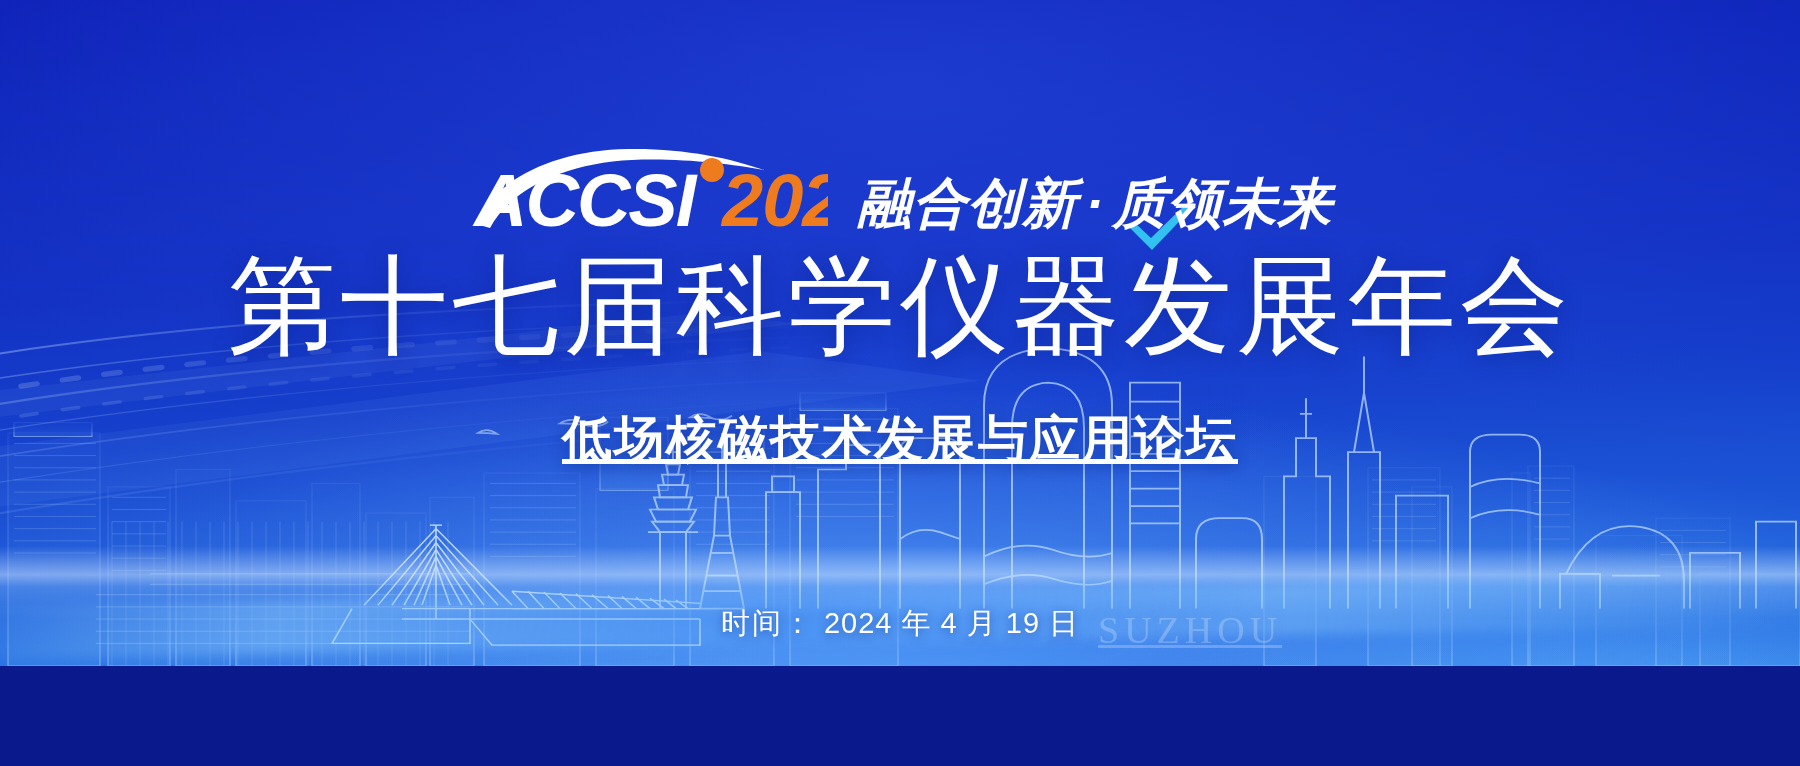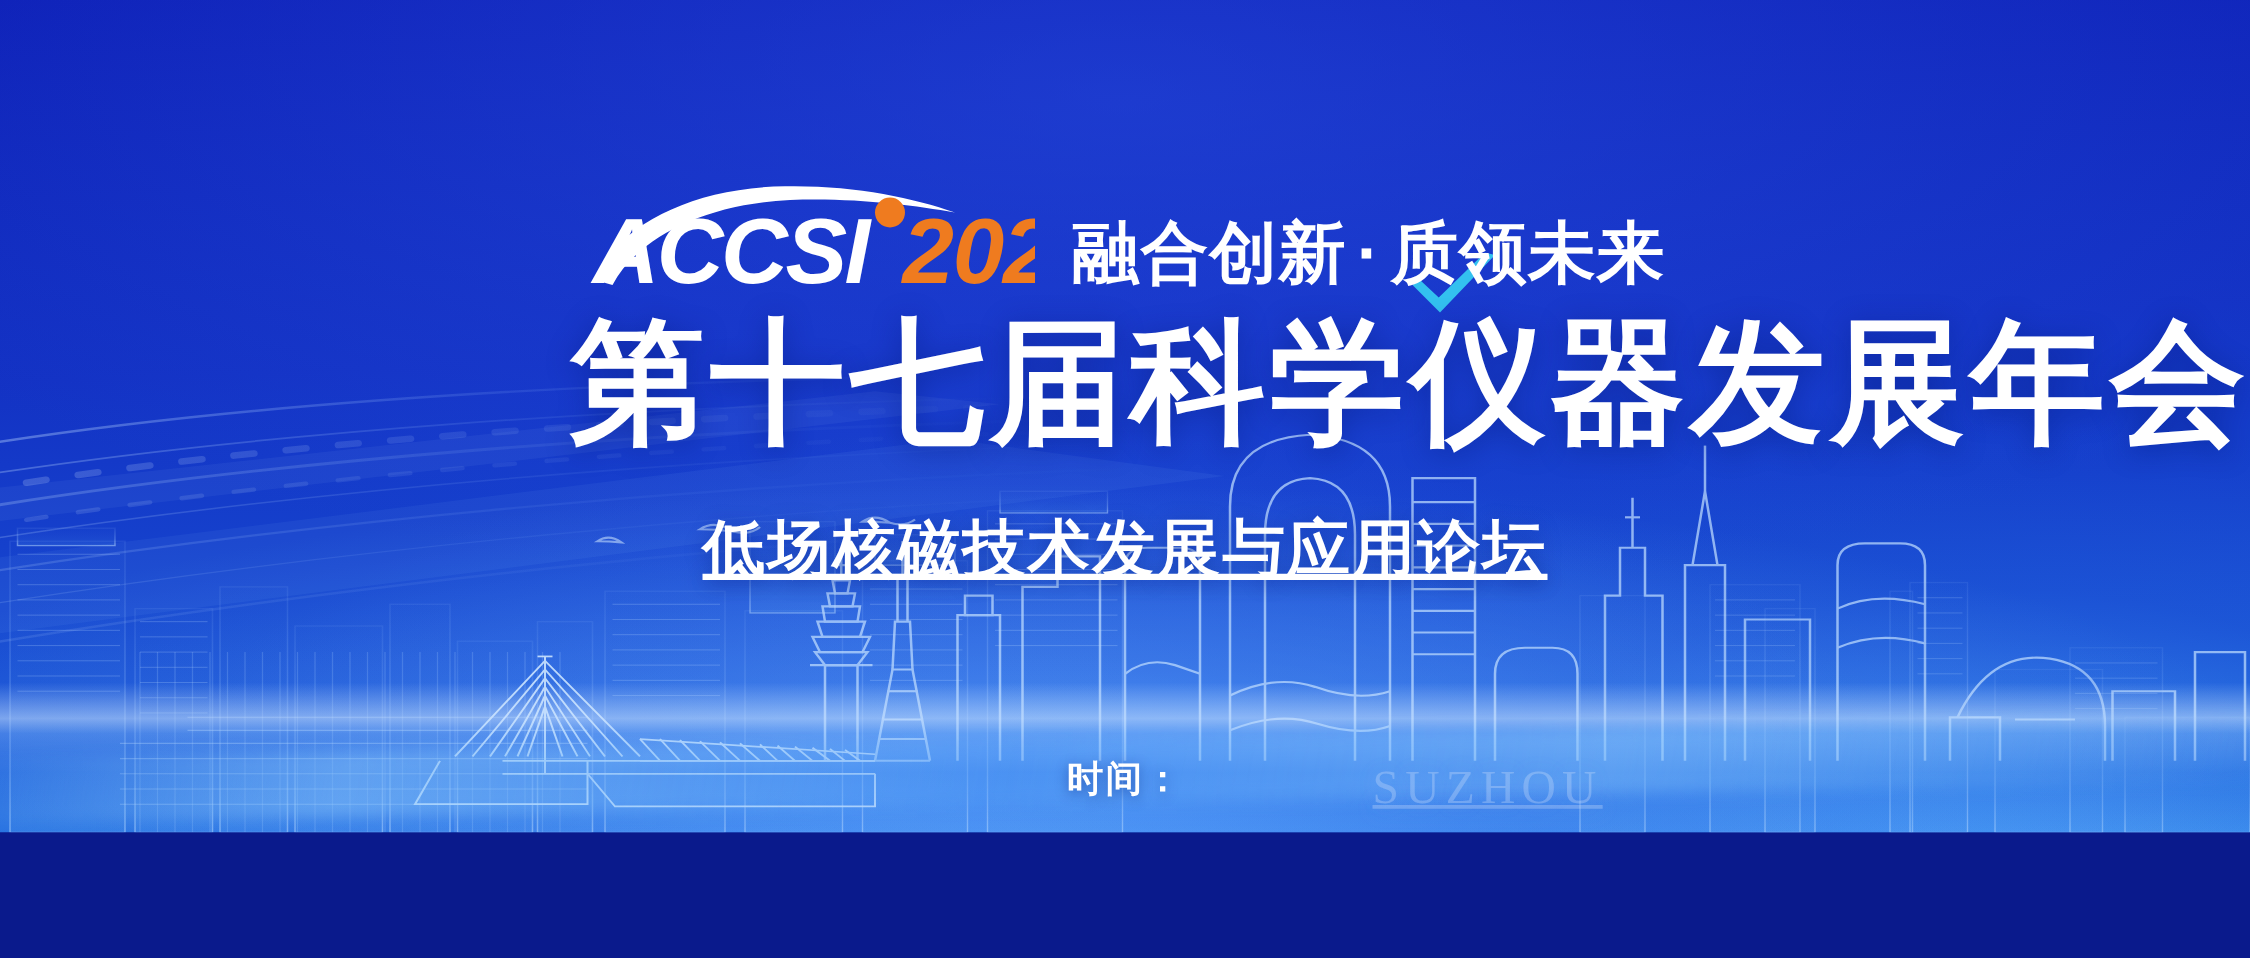--- a/index.html
+++ b/index.html
@@ -41,34 +41,34 @@
 
   .logo-row{
     position:absolute;top:146px;left:0;right:0;
     display:flex;align-items:flex-end;justify-content:center;gap:30px;
   }
 
   .accsi-logo{position:relative;display:flex;align-items:flex-end;}
   .accsi-logo svg{display:block;}
 
   .tagline{
-    font-size:54px;font-weight:bold;color:#ffffff;
+    font-size:54px;font-weight:bold;font-style:italic;color:#ffffff;
     letter-spacing:1px;line-height:1;
     white-space:nowrap;
     position:relative;
     margin-bottom:2px;
   }
   .tagline .dot-sep{padding:0 8px;}
   .tick-mark{
     position:absolute;left:268px;top:26px;width:74px;height:54px;z-index:-1;
   }
 
   .main-title{
-    position:absolute;top:248px;left:0;right:0;text-align:right;
-    font-size:108px;font-weight:bold;color:#ffffff;
+    position:absolute;top:248px;left:0;right:0;text-align:center;
+    font-size:108px;font-weight:normal;color:#ffffff;
     letter-spacing:4px;line-height:1.08;
     text-shadow:0 3px 22px rgba(5,25,120,.45);
     white-space:nowrap;
   }
 
   .sub-title{
     position:absolute;top:412px;left:0;right:0;text-align:center;
     font-size:50px;font-weight:bold;color:#ffffff;
     letter-spacing:2px;line-height:1.1;
     text-shadow:0 2px 16px rgba(5,25,120,.40);
@@ -76,21 +76,21 @@
     text-decoration:underline;
   }
 
   .meta-row{
     position:absolute;top:604px;left:0;right:0;
     display:flex;align-items:baseline;justify-content:center;
     gap:240px;
   }
   .meta-item{
     display:flex;align-items:baseline;gap:10px;
-    font-size:29px;font-weight:bold;color:#ffffff;
+    font-size:29px;font-weight:normal;color:#ffffff;
     letter-spacing:1px;white-space:nowrap;
     text-shadow:0 2px 10px rgba(5,25,120,.45);
     text-align:right;
   }
   .meta-label{letter-spacing:2px;}
   .meta-value{letter-spacing:1px;}
 
   .suzhou-watermark{
     position:absolute;top:608px;left:1098px;
     font-family:"Liberation Serif","DejaVu Serif",serif;
@@ -355,19 +355,20 @@
       </div>
     </div>
 
     <div class="main-title">第十七届科学仪器发展年会</div>
 
     <div class="sub-title">低场核磁技术发展与应用论坛</div>
 
     <div class="meta-row">
       <div class="meta-item">
         <span class="meta-label">时间：</span>
+        <span class="meta-value">2024 年 4 月 19 日</span>
       </div>
     </div>
 
     <div class="suzhou-watermark">SUZHOU</div>
 
   </div>
 </div>
 
 </body></html>

